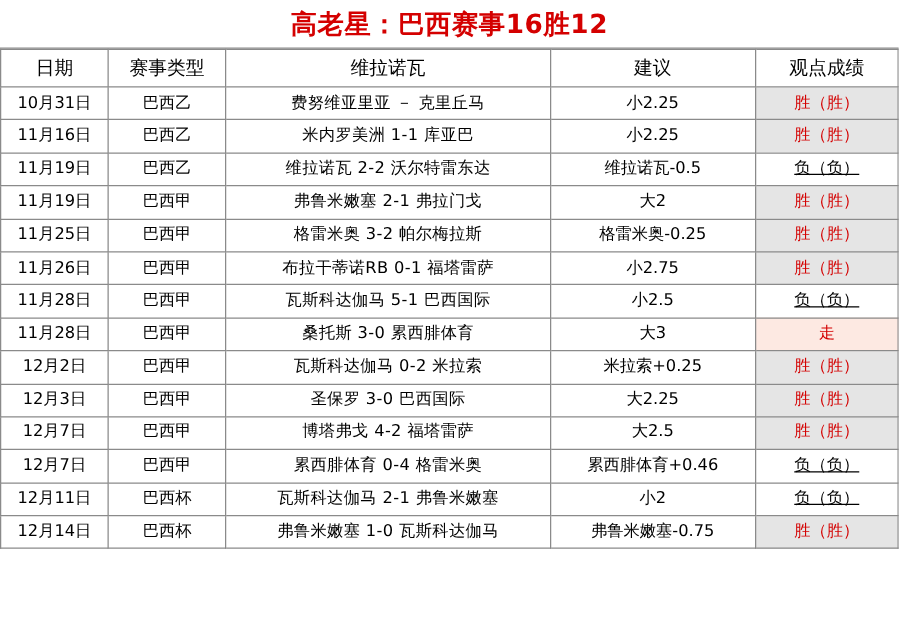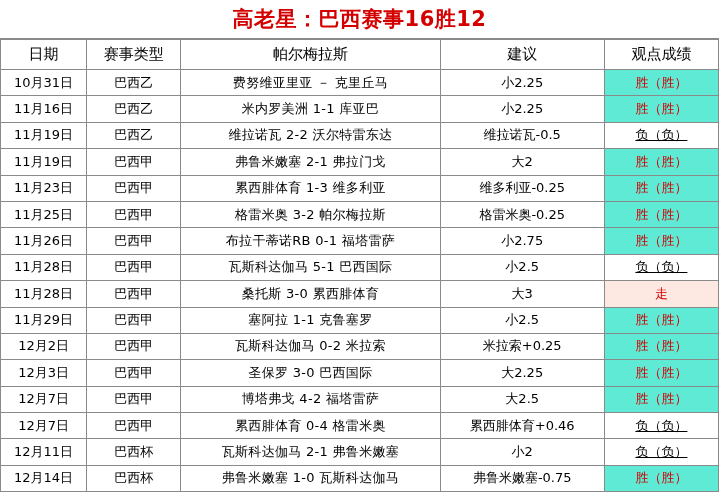--- a/index.html
+++ b/index.html
@@ -60,21 +60,21 @@
     background: #ffffff;
     line-height: 1.1;
   }
   .col-date   { width: 86px; }
   .col-type   { width: 94px; }
   .col-match  { width: 259px; }
   .col-advice { width: 164px; }
   .col-result { width: 114px; }
 
   td.cell-result {
-    background: #5eead4;
+    background: #e5e5e5;
     color: #d40000;
     font-size: 13px;
   }
   td.cell-result.res-lose {
     background: #ffffff;
     color: #000000;
     text-decoration: underline;
   }
   td.cell-result.res-push {
     background: #fde9e2;
@@ -99,21 +99,21 @@
       <col class="col-date">
       <col class="col-type">
       <col class="col-match">
       <col class="col-advice">
       <col class="col-result">
     </colgroup>
     <thead>
       <tr>
         <th>日期</th>
         <th>赛事类型</th>
-        <th>帕尔梅拉斯</th>
+        <th>维拉诺瓦</th>
         <th>建议</th>
         <th>观点成绩</th>
       </tr>
     </thead>
     <tbody id="rows-body">
         <tr>
           <td>10月31日</td>
           <td>巴西乙</td>
           <td class="cell-match">费努维亚里亚 － 克里丘马</td>
           <td>小2.25</td>
@@ -134,27 +134,20 @@
           <td class="cell-result res-lose">负（负）</td>
         </tr>
         <tr>
           <td>11月19日</td>
           <td>巴西甲</td>
           <td class="cell-match">弗鲁米嫩塞 2-1 弗拉门戈</td>
           <td>大2</td>
           <td class="cell-result">胜（胜）</td>
         </tr>
         <tr>
-          <td>11月23日</td>
-          <td>巴西甲</td>
-          <td class="cell-match">累西腓体育 1-3 维多利亚</td>
-          <td>维多利亚-0.25</td>
-          <td class="cell-result">胜（胜）</td>
-        </tr>
-        <tr>
           <td>11月25日</td>
           <td>巴西甲</td>
           <td class="cell-match">格雷米奥 3-2 帕尔梅拉斯</td>
           <td>格雷米奥-0.25</td>
           <td class="cell-result">胜（胜）</td>
         </tr>
         <tr>
           <td>11月26日</td>
           <td>巴西甲</td>
           <td class="cell-match">布拉干蒂诺RB 0-1 福塔雷萨</td>
@@ -167,27 +160,20 @@
           <td class="cell-match">瓦斯科达伽马 5-1 巴西国际</td>
           <td>小2.5</td>
           <td class="cell-result res-lose">负（负）</td>
         </tr>
         <tr>
           <td>11月28日</td>
           <td>巴西甲</td>
           <td class="cell-match">桑托斯 3-0 累西腓体育</td>
           <td>大3</td>
           <td class="cell-result res-push">走</td>
-        </tr>
-        <tr>
-          <td>11月29日</td>
-          <td>巴西甲</td>
-          <td class="cell-match">塞阿拉 1-1 克鲁塞罗</td>
-          <td>小2.5</td>
-          <td class="cell-result">胜（胜）</td>
         </tr>
         <tr>
           <td>12月2日</td>
           <td>巴西甲</td>
           <td class="cell-match">瓦斯科达伽马 0-2 米拉索</td>
           <td>米拉索+0.25</td>
           <td class="cell-result">胜（胜）</td>
         </tr>
         <tr>
           <td>12月3日</td>

